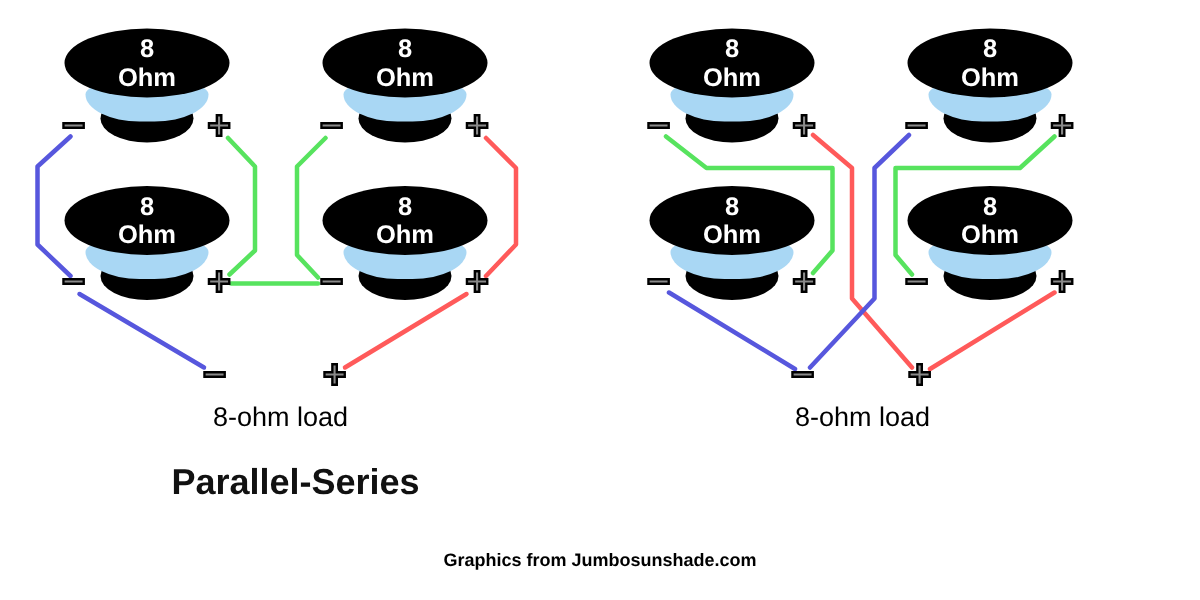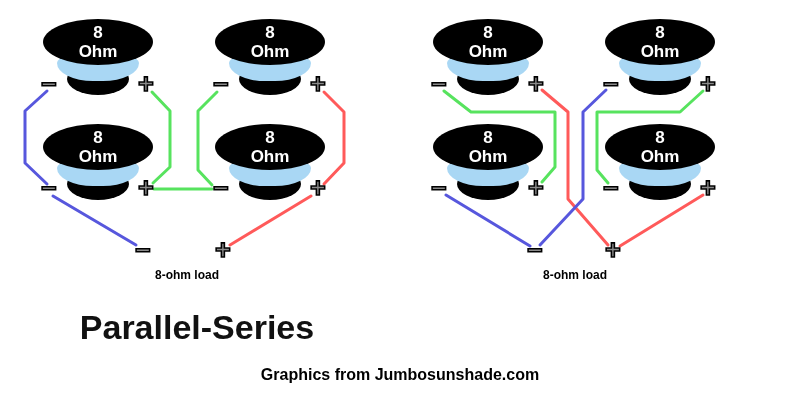--- a/index.html
+++ b/index.html
@@ -19,25 +19,25 @@
           background:var(--speaker-black,#000);border-radius:55px/23px;
           display:flex;flex-direction:column;justify-content:center;align-items:center;
           color:#fff;font-weight:700;font-size:17px;line-height:19px;}
 
   .term{position:absolute;transform:translate(-50%,-50%);
         font-weight:700;font-size:27px;line-height:1;
         color:var(--terminal-gray,#888);-webkit-text-stroke:1.6px #000;
         user-select:none;}
 
   .load-label{position:absolute;transform:translateX(-50%);
-              font-weight:700;font-size:12px;color:#000;white-space:nowrap;}
+              font-weight:400;font-size:18px;color:#000;white-space:nowrap;}
   .title{position:absolute;transform:translateX(-50%);
-         font-weight:700;font-size:34px;color:#111;white-space:nowrap;}
+         font-weight:700;font-size:24px;color:#111;white-space:nowrap;}
   .credit{position:absolute;left:0;right:0;top:366px;text-align:center;
-          font-weight:700;font-size:16px;color:#000;}
+          font-weight:700;font-size:12px;color:#000;}
 </style>
 </head>
 <body>
 
 <div class="canvas">
 
   <svg class="wires" viewBox="0 0 800 400">
 
     <polyline points="47,91 25,111 25,163 47,184" stroke="#5757dd"></polyline>
     <polyline points="53,196 136,245" stroke="#5757dd"></polyline>

